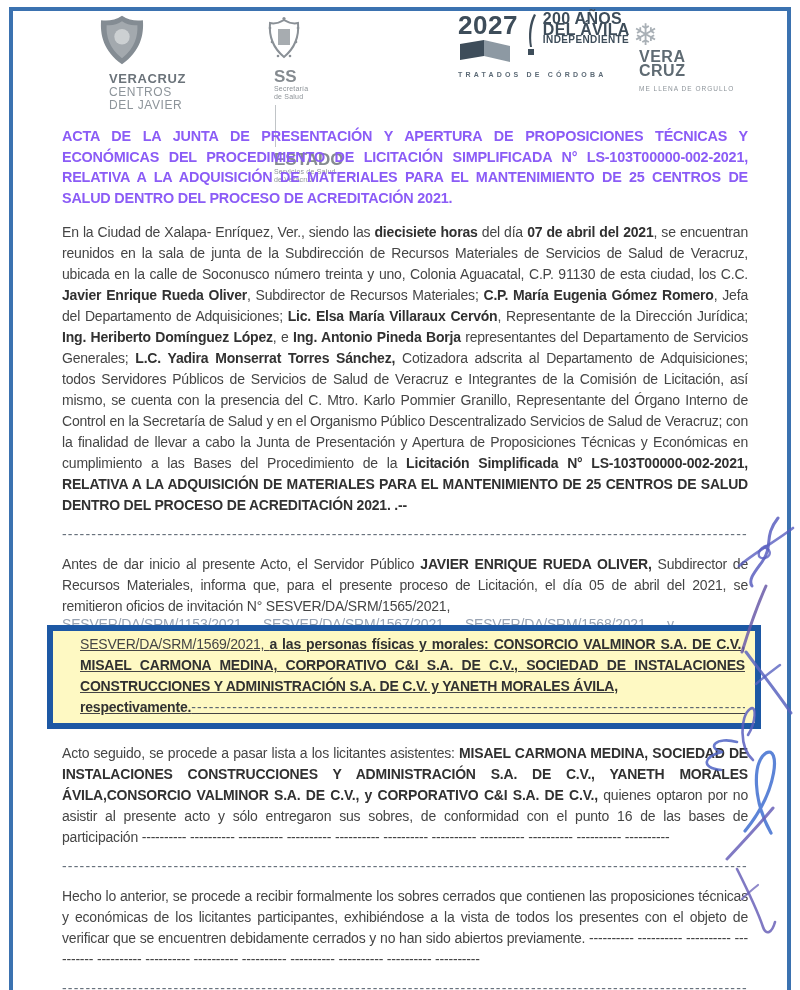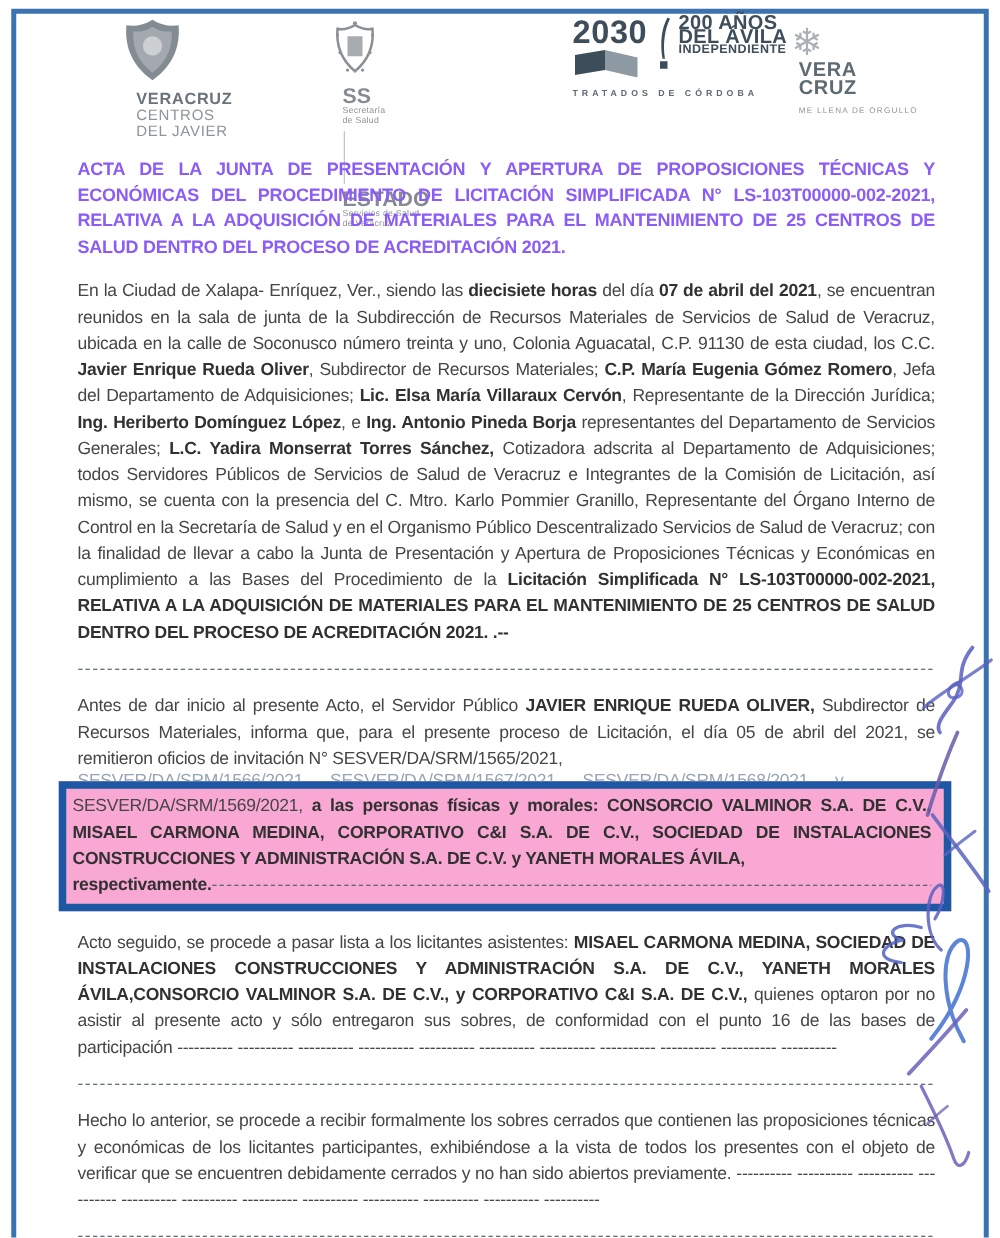--- a/index.html
+++ b/index.html
@@ -45,22 +45,22 @@
   .title { font-weight:bold; color:#8b5cf6; font-size:14.4px; line-height:20.5px; margin-bottom:14px; }
   .para  { margin-bottom:12px; }
   .b { font-weight:bold; color:#313131; }
 
   .sep { height:20px; overflow:hidden; white-space:nowrap; color:#68727d;
          letter-spacing:1.2px; margin:-4px 0 10px 0; }
 
   .clip { height:8px; overflow:hidden; line-height:14px; color:#99a3b2;
           white-space:nowrap; word-spacing:14px; margin:0; }
 
-  .hlbox { background:#f9a8d4; border:6px solid #1d58a4; margin:0 -13px 14px -15px;
-           padding:3px 10px 5px 5px; }
+  .hlbox { background:#fef9c3; border:6px solid #1d58a4; margin:0 -13px 14px -15px;
+           padding:3px 10px 5px 27px;text-decoration:underline; }
   .hlbox .para { margin:0; }
   .dashline { display:flex; }
   .fill { flex:1; overflow:hidden; white-space:nowrap; color:#5d6772; letter-spacing:1.2px; }
 
   .ink { position:absolute; left:0; top:0; width:800px; height:990px;
          pointer-events:none; z-index:6; }
 </style>
 </head>
 <body>
 
@@ -102,21 +102,21 @@
     <div class="col">
       <div class="ssbig">ESTADO</div>
       <div class="sssml">Servicios de Salud</div>
       <div class="sssml">de Veracruz</div>
     </div>
   </div>
 
   <div class="logo lg-2021">
     <div class="row2021">
       <div>
-        <div class="y2021">2030</div>
+        <div class="y2021">2027</div>
         <svg class="flag" width="54" height="22" viewBox="0 0 54 22">
           <polygon points="2,4 26,0 26,16 2,20" fill="#3e4d5a"></polygon>
           <polygon points="26,0 52,6 52,22 26,16" fill="#8d99a3"></polygon>
         </svg>
       </div>
       <svg class="quill" width="12" height="44" viewBox="0 0 12 44">
         <path d="M9 1 C4 10 3 22 5 34 L7 34 C5 22 7 10 11 2 Z" fill="#3e4d5a"></path>
         <rect x="3" y="36" width="6" height="6" fill="#3e4d5a"></rect>
       </svg>
       <div>
@@ -142,21 +142,21 @@
 <main>
 
   <p class="title">ACTA DE LA JUNTA DE PRESENTACIÓN Y APERTURA DE PROPOSICIONES TÉCNICAS Y ECONÓMICAS DEL PROCEDIMIENTO DE LICITACIÓN SIMPLIFICADA N° LS-103T00000-002-2021, RELATIVA A LA ADQUISICIÓN DE MATERIALES PARA EL MANTENIMIENTO DE 25 CENTROS DE SALUD DENTRO DEL PROCESO DE ACREDITACIÓN 2021.</p>
 
   <p class="para"><span>En la Ciudad de Xalapa- Enríquez, Ver., siendo las </span><span class="b">diecisiete horas</span><span> del día </span><span class="b">07 de abril del 2021</span><span>, se encuentran reunidos en la sala de junta de la Subdirección de Recursos Materiales de Servicios de Salud de Veracruz, ubicada en la calle de Soconusco número treinta y uno, Colonia Aguacatal, C.P. 91130 de esta ciudad, los C.C. </span><span class="b">Javier Enrique Rueda Oliver</span><span>, Subdirector de Recursos Materiales; </span><span class="b">C.P. María Eugenia Gómez Romero</span><span>, Jefa del Departamento de Adquisiciones; </span><span class="b">Lic. Elsa María Villaraux Cervón</span><span>, Representante de la Dirección Jurídica; </span><span class="b">Ing. Heriberto Domínguez López</span><span>, e </span><span class="b">Ing. Antonio Pineda Borja</span><span> representantes del Departamento de Servicios Generales; </span><span class="b">L.C. Yadira Monserrat Torres Sánchez,</span><span> Cotizadora adscrita al Departamento de Adquisiciones; todos Servidores Públicos de Servicios de Salud de Veracruz e Integrantes de la Comisión de Licitación, así mismo, se cuenta con la presencia del C. Mtro. Karlo Pommier Granillo,  Representante del Órgano Interno de Control en la Secretaría de Salud y en el Organismo Público Descentralizado Servicios de Salud de Veracruz; con la finalidad de llevar a cabo la Junta de Presentación y Apertura de Proposiciones Técnicas y Económicas en cumplimiento a las Bases del Procedimiento de la </span><span class="b">Licitación Simplificada N° LS-103T00000-002-2021, RELATIVA A LA ADQUISICIÓN DE MATERIALES PARA EL MANTENIMIENTO DE 25 CENTROS DE SALUD DENTRO DEL PROCESO DE ACREDITACIÓN 2021. .--</span></p>
 
   <div class="sep"><span>----------------------------------------------------------------------------------------------------------------------------------------------------------------------------------</span></div>
 
   <p class="para" style="margin-bottom:0;"><span>Antes de dar inicio al presente Acto, el Servidor Público </span><span class="b">JAVIER ENRIQUE RUEDA OLIVER,</span><span> Subdirector de Recursos Materiales, informa que, para el presente proceso de Licitación, el día 05 de abril del 2021, se remitieron oficios de invitación N° SESVER/DA/SRM/1565/2021,</span></p>
 
-  <div class="clip"><span>SESVER/DA/SRM/1566/2021, SESVER/DA/SRM/1567/2021, SESVER/DA/SRM/1568/2021, y</span></div>
+  <div class="clip"><span>SESVER/DA/SRM/1153/2021, SESVER/DA/SRM/1567/2021, SESVER/DA/SRM/1568/2021, y</span></div>
 
   <div class="hlbox">
     <p class="para"><span>SESVER/DA/SRM/1569/2021, </span><span class="b">a las personas físicas y morales: CONSORCIO VALMINOR S.A. DE C.V., MISAEL CARMONA MEDINA, CORPORATIVO C&amp;I S.A. DE C.V., SOCIEDAD DE INSTALACIONES CONSTRUCCIONES Y ADMINISTRACIÓN S.A. DE C.V. y YANETH MORALES ÁVILA,</span></p>
     <div class="dashline">
       <span class="b">respectivamente.</span>
         <span class="fill">----------------------------------------------------------------------------------------------------------------------------------------------------------------------------------</span>
     </div>
   </div>
 
   <p class="para"><span>Acto seguido, se procede a pasar lista a los licitantes asistentes: </span><span class="b">MISAEL CARMONA MEDINA, SOCIEDAD DE INSTALACIONES CONSTRUCCIONES Y ADMINISTRACIÓN S.A. DE C.V., YANETH MORALES ÁVILA,CONSORCIO VALMINOR S.A. DE C.V., y CORPORATIVO C&amp;I S.A. DE C.V.,</span><span> quienes optaron por no asistir al presente acto y sólo entregaron sus sobres, de conformidad con el punto 16 de las bases de participación </span><span>---------- ---------- ---------- ---------- ---------- ---------- ---------- ---------- ---------- ---------- ----------</span></p>

